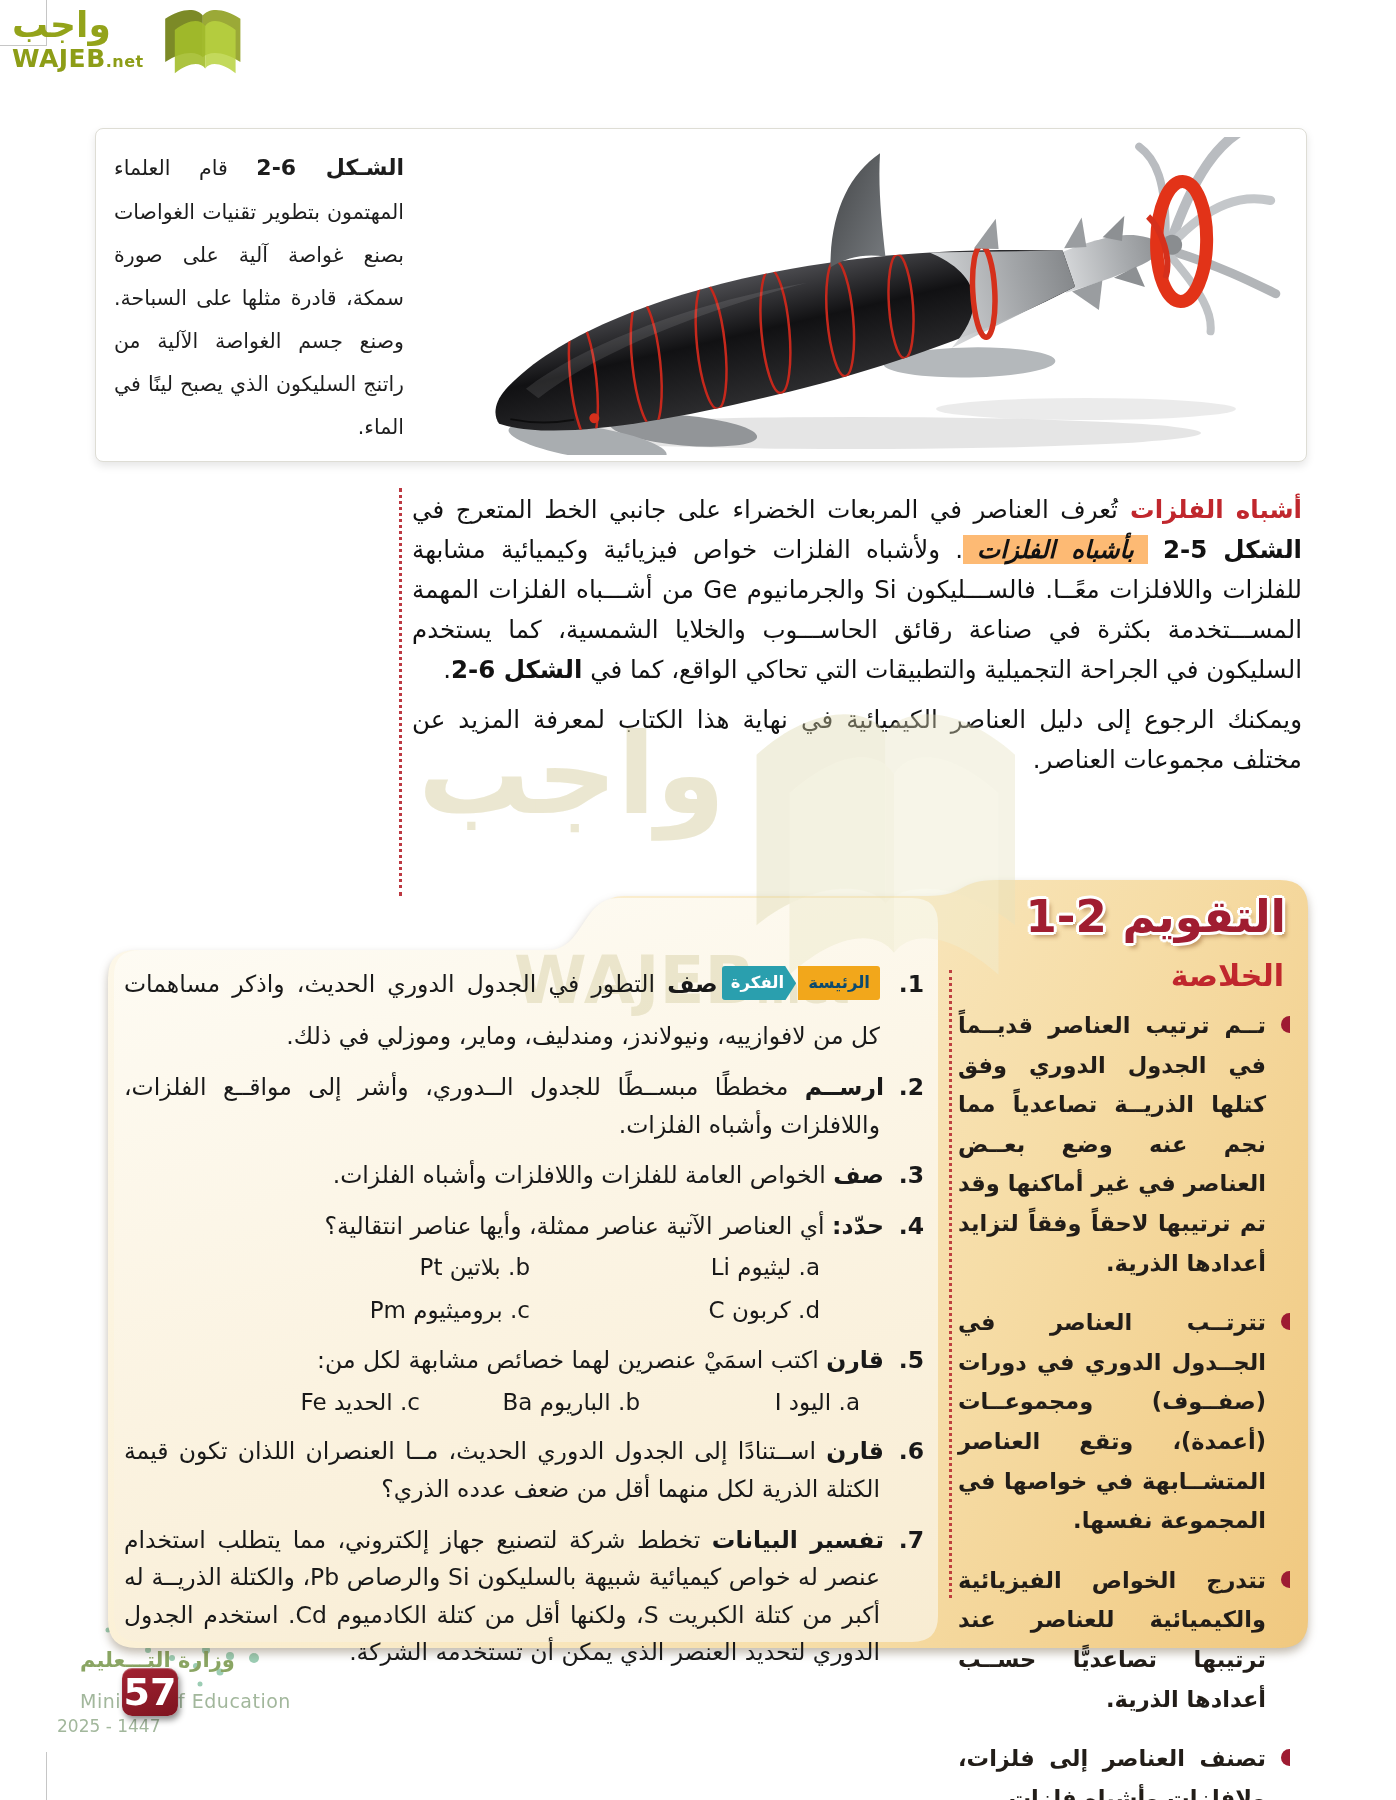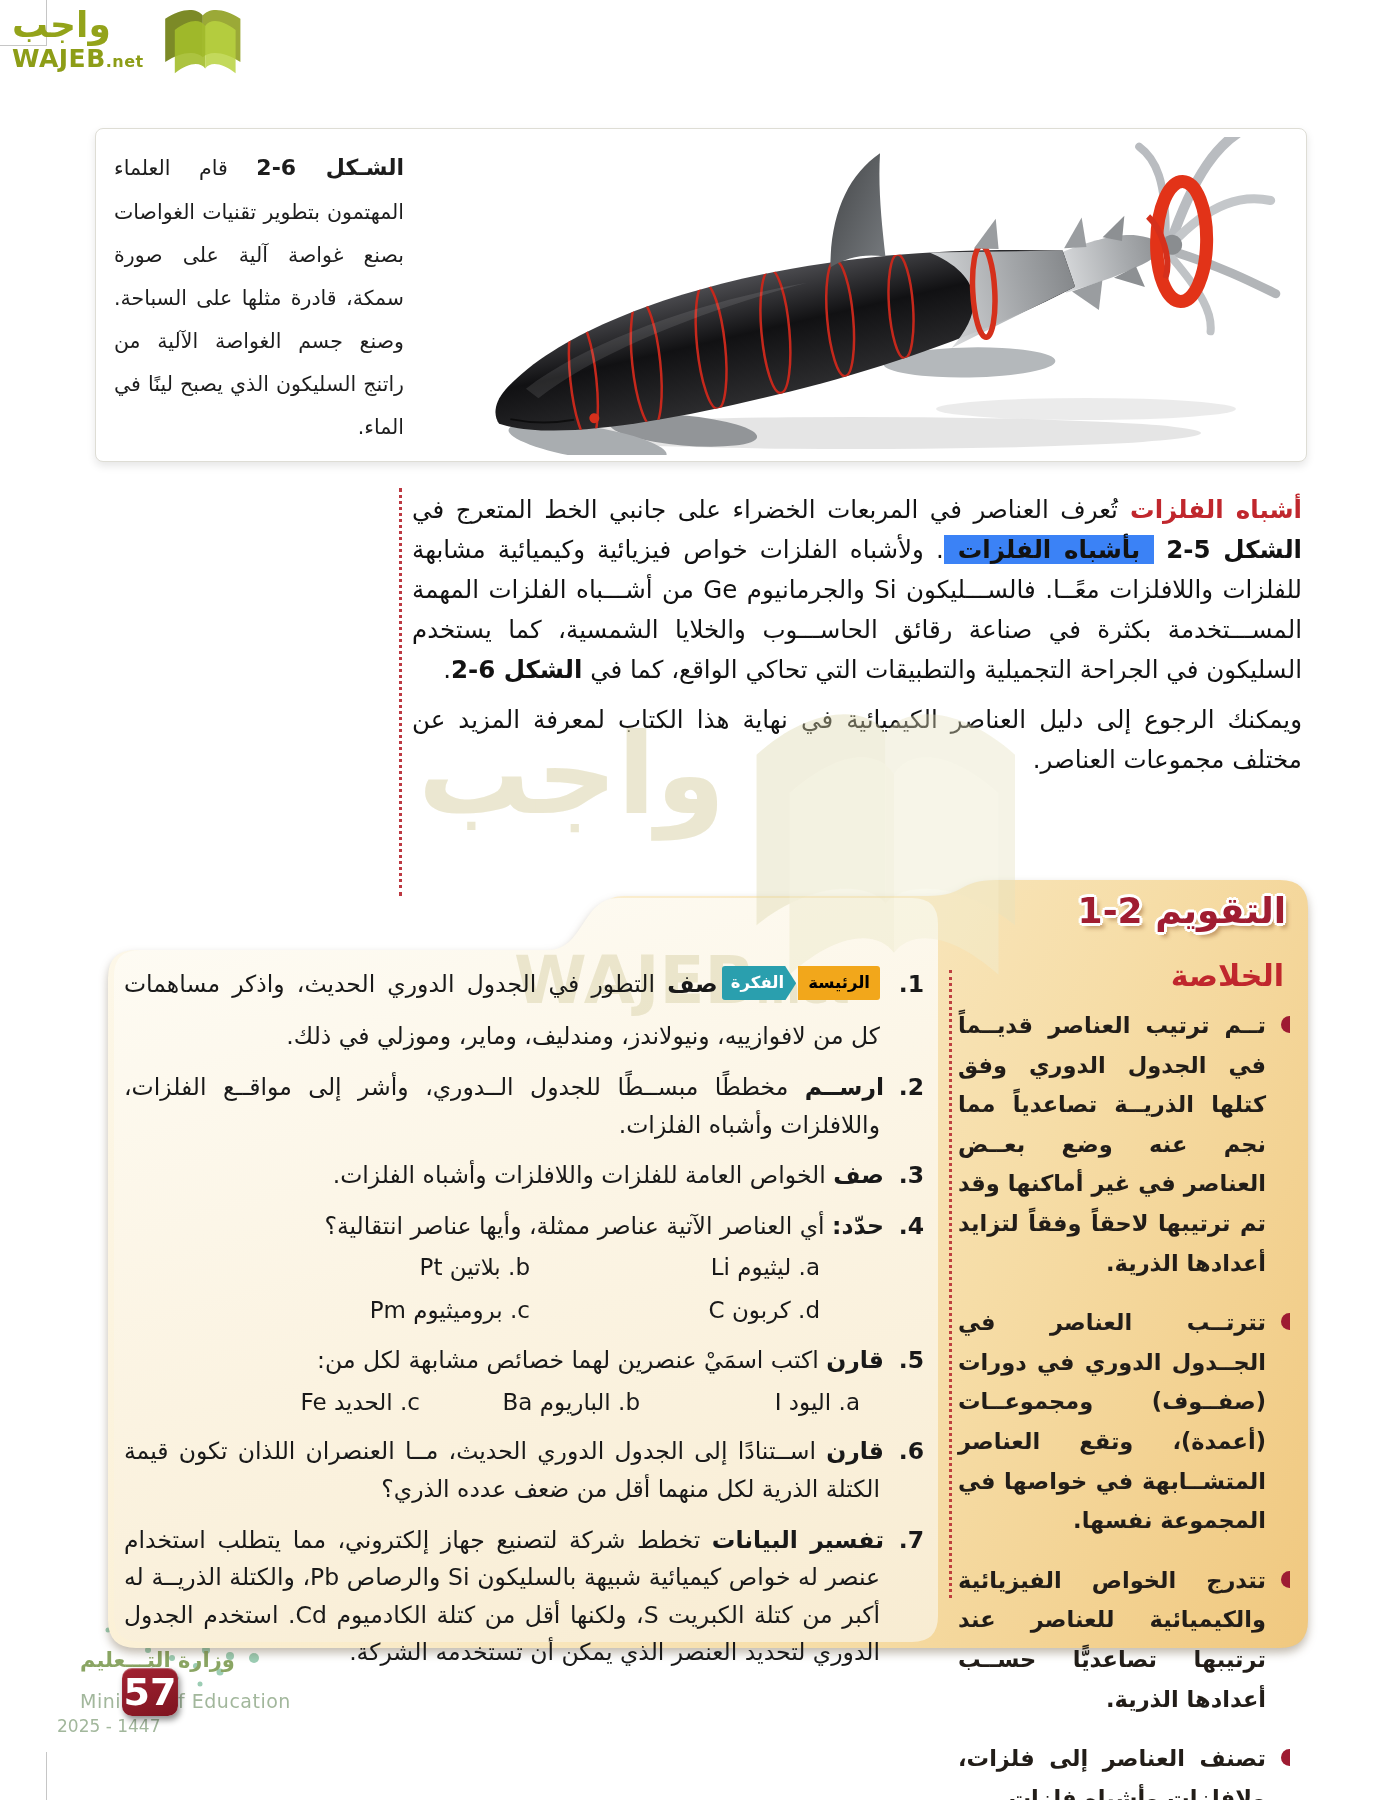--- a/index.html
+++ b/index.html
@@ -32,21 +32,21 @@
   }
   #figure-caption b{font-size:22px;}
 
   
   #article{
     left:412px;top:490px;width:890px;direction:rtl;text-align:justify;
     font-size:24.5px;line-height:1.63;color:#121212;
   }
   #article p{margin:0 0 10px 0;}
   .lead-red{color:#c0272d;font-weight:bold;}
-  .hl{background:#3b82f6;font-weight:bold;padding:0 14px;}
+  .hl{background:#fdba74;font-weight:bold;padding:0 14px;font-style:italic;}
   .bld{font-weight:bold;}
 
   
   #margin-dots{left:399px;top:488px;height:408px;width:0;border-left:3px dotted #b5232d;opacity:.9;}
 
   
   #watermark{left:418px;top:690px;width:620px;height:340px;z-index:2;opacity:.5;pointer-events:none;}
   #watermark .war{position:absolute;left:0;top:28px;font-size:112px;font-weight:bold;color:#d8d1a4;line-height:1;}
   #watermark .wen{position:absolute;left:96px;top:252px;font-size:66px;font-weight:bold;color:#dad3ab;}
   #watermark .wen small{font-size:42px;}
@@ -64,21 +64,21 @@
   }
   #qbox-shape{
     position:absolute;left:6px;top:18px;width:824px;height:744px;
     background:linear-gradient(165deg,#fefcf5 0%,#fbf3e1 55%,#f8ecd2 100%);
     clip-path:path("M 26 52 L 434 52 C 470 52 468 0 504 0 L 798 0 Q 824 0 824 26 L 824 718 Q 824 744 798 744 L 26 744 Q 0 744 0 718 L 0 78 Q 0 52 26 52 Z");
   }
   #panel-content{left:108px;top:880px;width:1200px;height:768px;z-index:3;}
 
   #assess-title{
     position:absolute;right:22px;top:10px;direction:rtl;
-    font-size:36px;font-weight:bold;color:#a01d31;
+    font-size:45px;font-weight:bold;color:#a01d31;
     text-shadow:-2px -2px 0 #fff,2px -2px 0 #fff,-2px 2px 0 #fff,2px 2px 0 #fff,0 -3px 0 #fff,0 3px 0 #fff,-3px 0 0 #fff,3px 0 0 #fff,4px 5px 4px rgba(130,70,25,.45);
   }
   #summary-heading{position:absolute;right:24px;top:78px;direction:rtl;font-size:30px;font-weight:bold;color:#c0272d;}
   #summary-list{position:absolute;right:18px;top:126px;width:332px;direction:rtl;}
   .sum-item{
     position:relative;margin:0 0 20px 0;padding-right:24px;
     text-align:justify;font-size:22.5px;font-weight:bold;line-height:1.76;color:#221d18;
   }
   .sum-bullet{
     position:absolute;right:0;top:10px;width:9px;height:17px;background:#9e1b32;
@@ -95,21 +95,21 @@
   .qopts3{display:grid;grid-template-columns:1fr 1fr 1fr;width:660px;margin:4px 20px 2px 0;}
   .qopt{font-size:23px;}
 
   
   .badge{direction:ltr;display:inline-flex;align-items:center;vertical-align:middle;margin:16px 4px;transform:translateY(-2px);justify-content:center;}
   .badge .b1{
     background:#2a9fae;color:#fff;font-size:16.5px;font-weight:bold;padding:4px 12px 4px 9px;
     clip-path:polygon(0 0,calc(100% - 11px) 0,100% 50%,calc(100% - 11px) 100%,0 100%);
     border-radius:3px 0 0 3px;
   }
-  .badge .b2{background:#f2a71b;color:#000000;font-size:16.5px;font-weight:bold;padding:4px 10px;margin-left:2px;border-radius:0 3px 3px 0;}
+  .badge .b2{background:#f2a71b;color:#0c4a6e;font-size:16.5px;font-weight:bold;padding:4px 10px;margin-left:2px;border-radius:0 3px 3px 0;}
 
   
   #ministry{z-index:4;}
   #ministry-ar{position:absolute;left:80px;top:1648px;font-size:21px;font-weight:bold;color:#8aa563;}
   #ministry-en{position:absolute;left:80px;top:1690px;font-size:19px;color:#a2b79c;letter-spacing:.5px;}
   #ministry-year{position:absolute;left:57px;top:1716px;font-size:17px;color:#a2b79c;}
   #page-badge{
     position:absolute;left:122px;top:1668px;width:56px;height:48px;z-index:5;
     background:linear-gradient(160deg,#a32332,#7e1420);border-radius:10px;
     display:flex;align-items:center;justify-content:center;

